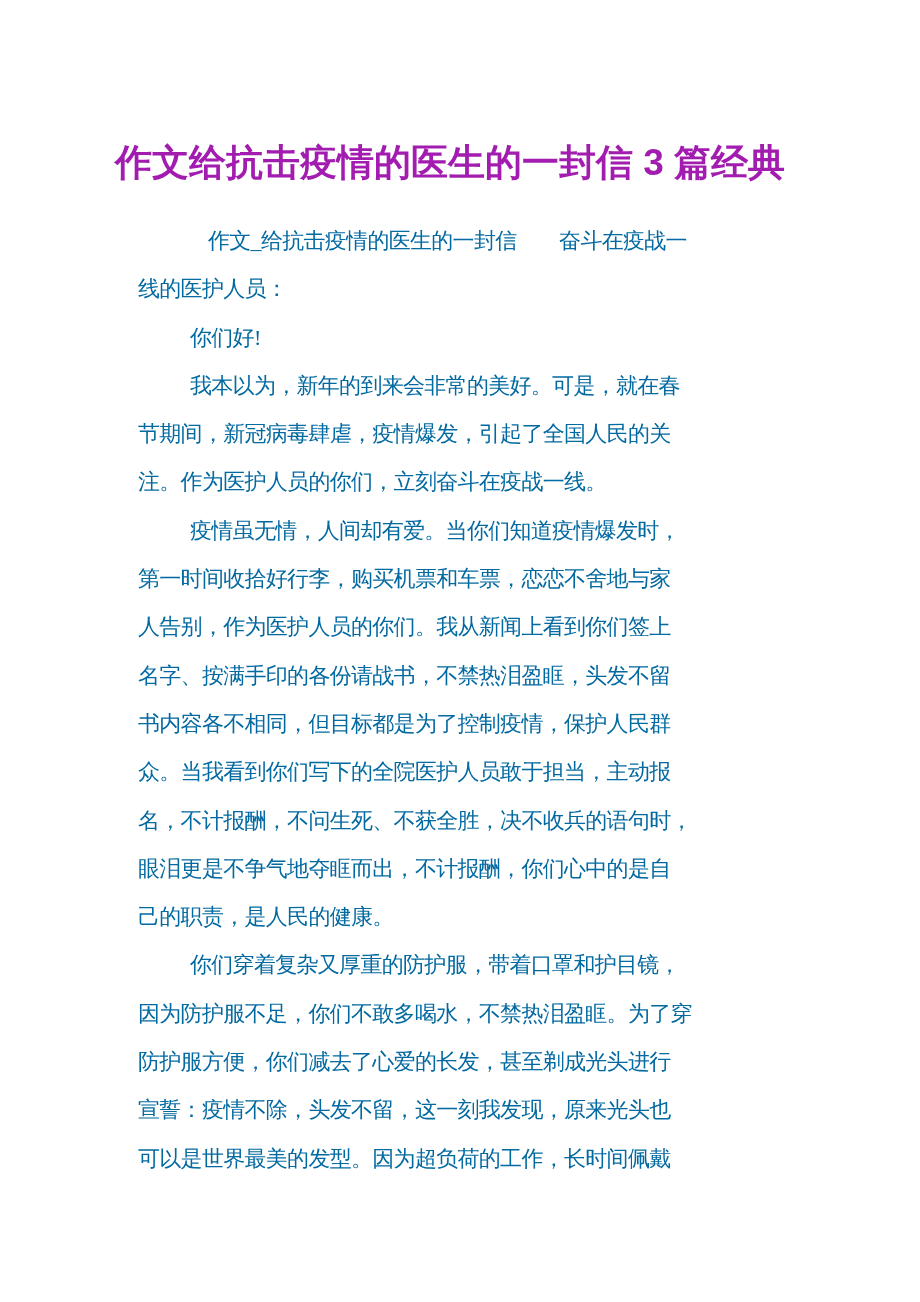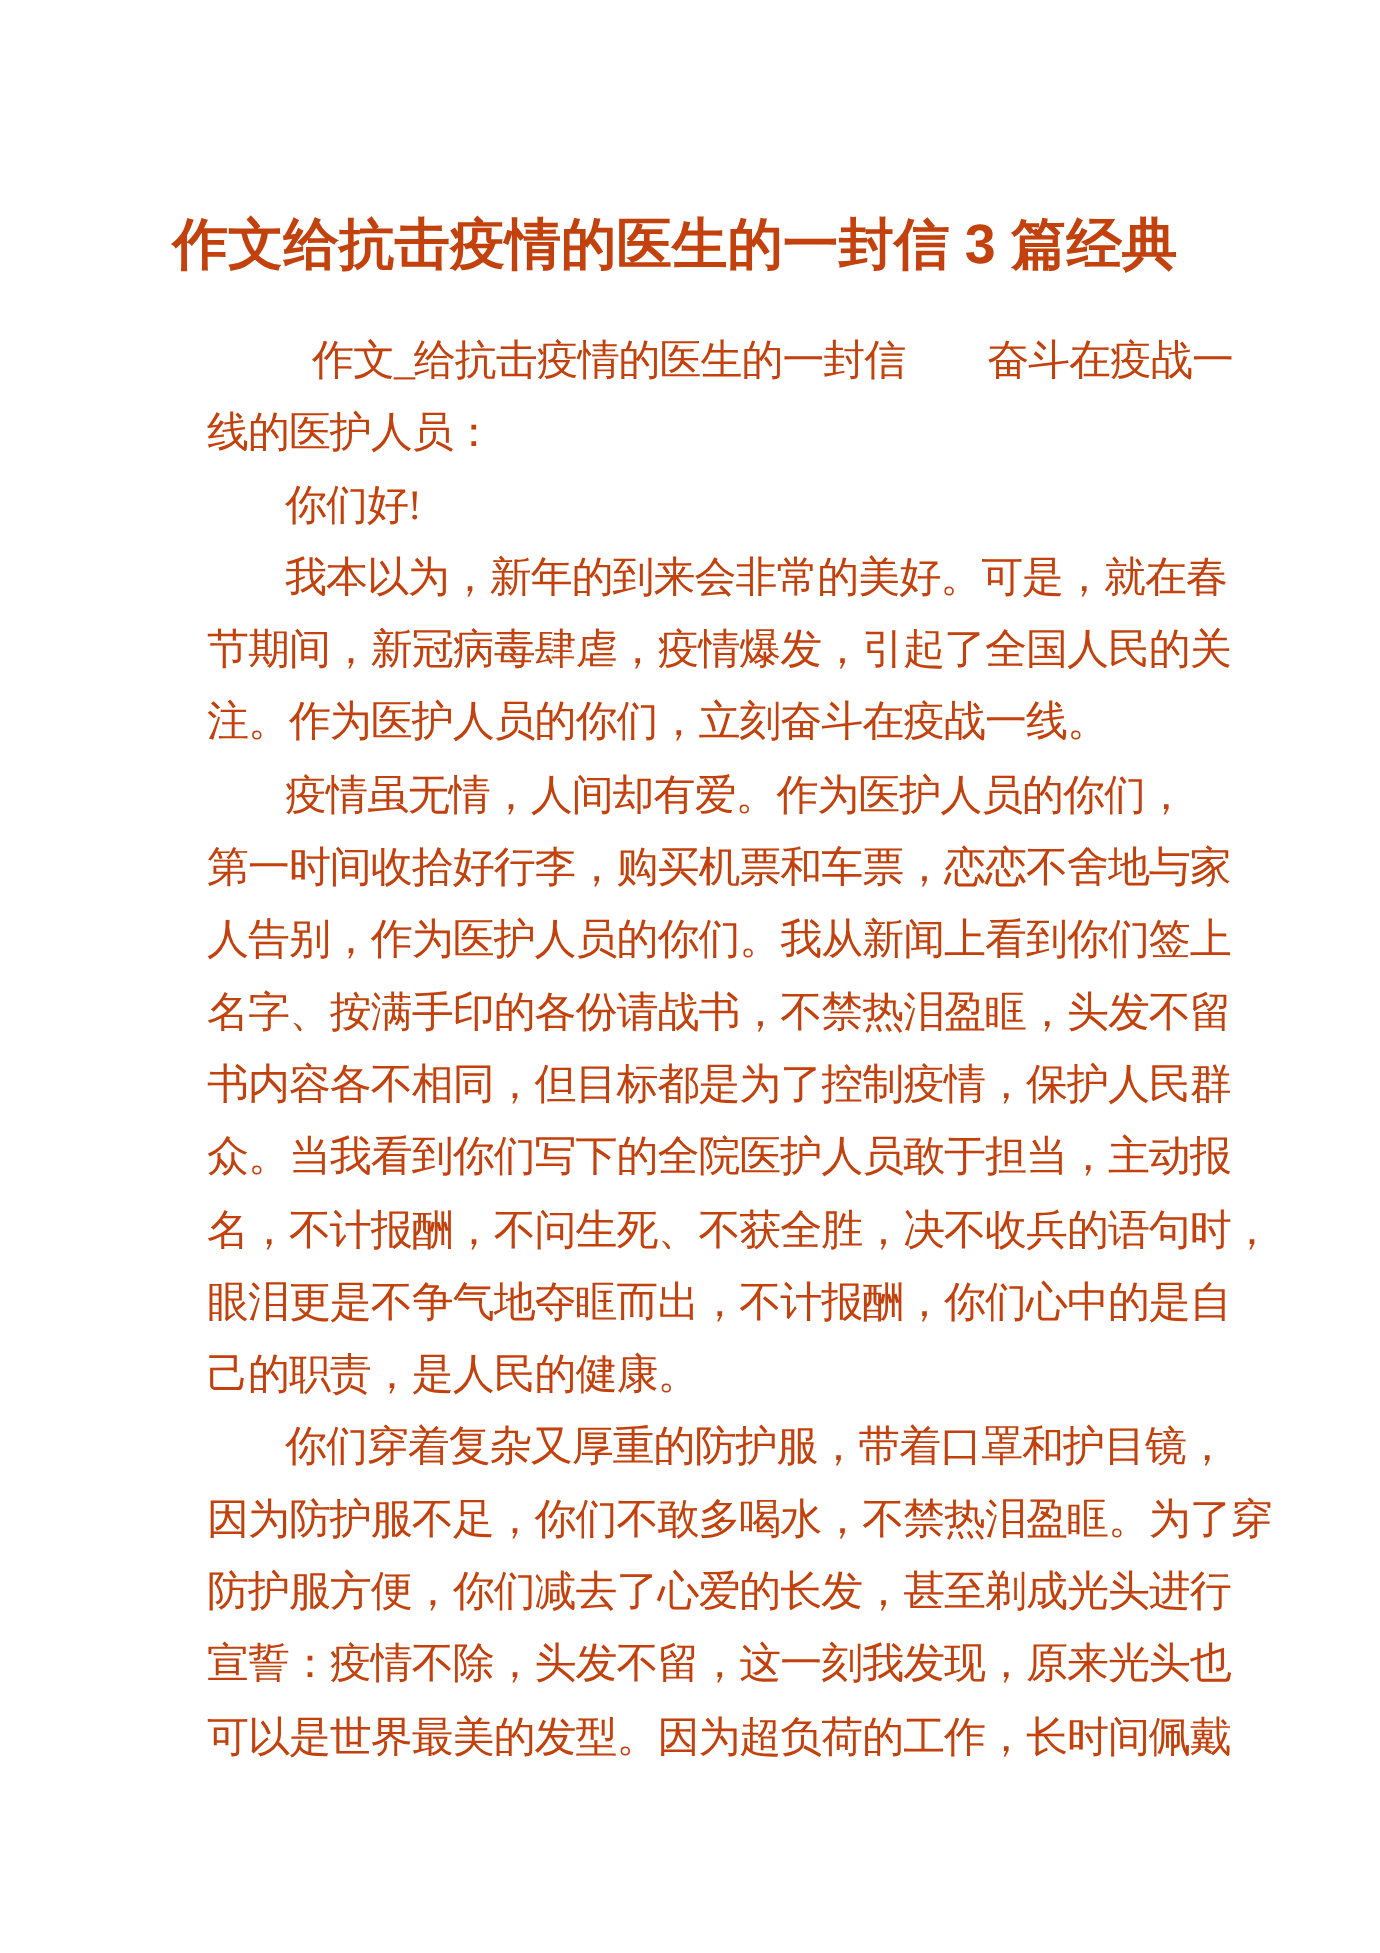--- a/index.html
+++ b/index.html
@@ -20,32 +20,32 @@
     top: 138px;
     left: 0;
     width: 900px;
     margin: 0;
     text-align: center;
     font-family: "Liberation Sans", "DejaVu Sans", sans-serif;
     font-weight: 700;
     font-size: 37px;
     line-height: 50px;
     letter-spacing: 0px;
-    color: #c2410c;
+    color: #a21caf;
     white-space: nowrap;
   }
   .doc-body {
     position: absolute;
     left: 138px;
     top: 217px;
     width: 660px;
     font-family: "Liberation Serif", "DejaVu Serif", serif;
-    font-size: 28px;
+    font-size: 22px;
     letter-spacing: -0.7px;
-    color: #c2410c;
+    color: #0369a1;
   }
   .doc-line {
     height: 48.3px;
     line-height: 48.3px;
     white-space: nowrap;
   }
   .doc-line.indent-para { padding-left: 52px; }
   .doc-line.indent-first { padding-left: 70px; }
 </style>
 </head>
@@ -54,21 +54,21 @@
 <div class="page">
   <h1 class="doc-title">作文给抗击疫情的医生的一封信 3 篇经典</h1>
 
   <div class="doc-body">
       <div class="doc-line indent-first">作文_给抗击疫情的医生的一封信　　奋斗在疫战一</div>
       <div class="doc-line">线的医护人员：</div>
       <div class="doc-line indent-para">你们好!</div>
       <div class="doc-line indent-para">我本以为，新年的到来会非常的美好。可是，就在春</div>
       <div class="doc-line">节期间，新冠病毒肆虐，疫情爆发，引起了全国人民的关</div>
       <div class="doc-line">注。作为医护人员的你们，立刻奋斗在疫战一线。</div>
-      <div class="doc-line indent-para">疫情虽无情，人间却有爱。作为医护人员的你们，</div>
+      <div class="doc-line indent-para">疫情虽无情，人间却有爱。当你们知道疫情爆发时，</div>
       <div class="doc-line">第一时间收拾好行李，购买机票和车票，恋恋不舍地与家</div>
       <div class="doc-line">人告别，作为医护人员的你们。我从新闻上看到你们签上</div>
       <div class="doc-line">名字、按满手印的各份请战书，不禁热泪盈眶，头发不留</div>
       <div class="doc-line">书内容各不相同，但目标都是为了控制疫情，保护人民群</div>
       <div class="doc-line">众。当我看到你们写下的全院医护人员敢于担当，主动报</div>
       <div class="doc-line">名，不计报酬，不问生死、不获全胜，决不收兵的语句时，</div>
       <div class="doc-line">眼泪更是不争气地夺眶而出，不计报酬，你们心中的是自</div>
       <div class="doc-line">己的职责，是人民的健康。</div>
       <div class="doc-line indent-para">你们穿着复杂又厚重的防护服，带着口罩和护目镜，</div>
       <div class="doc-line">因为防护服不足，你们不敢多喝水，不禁热泪盈眶。为了穿</div>

